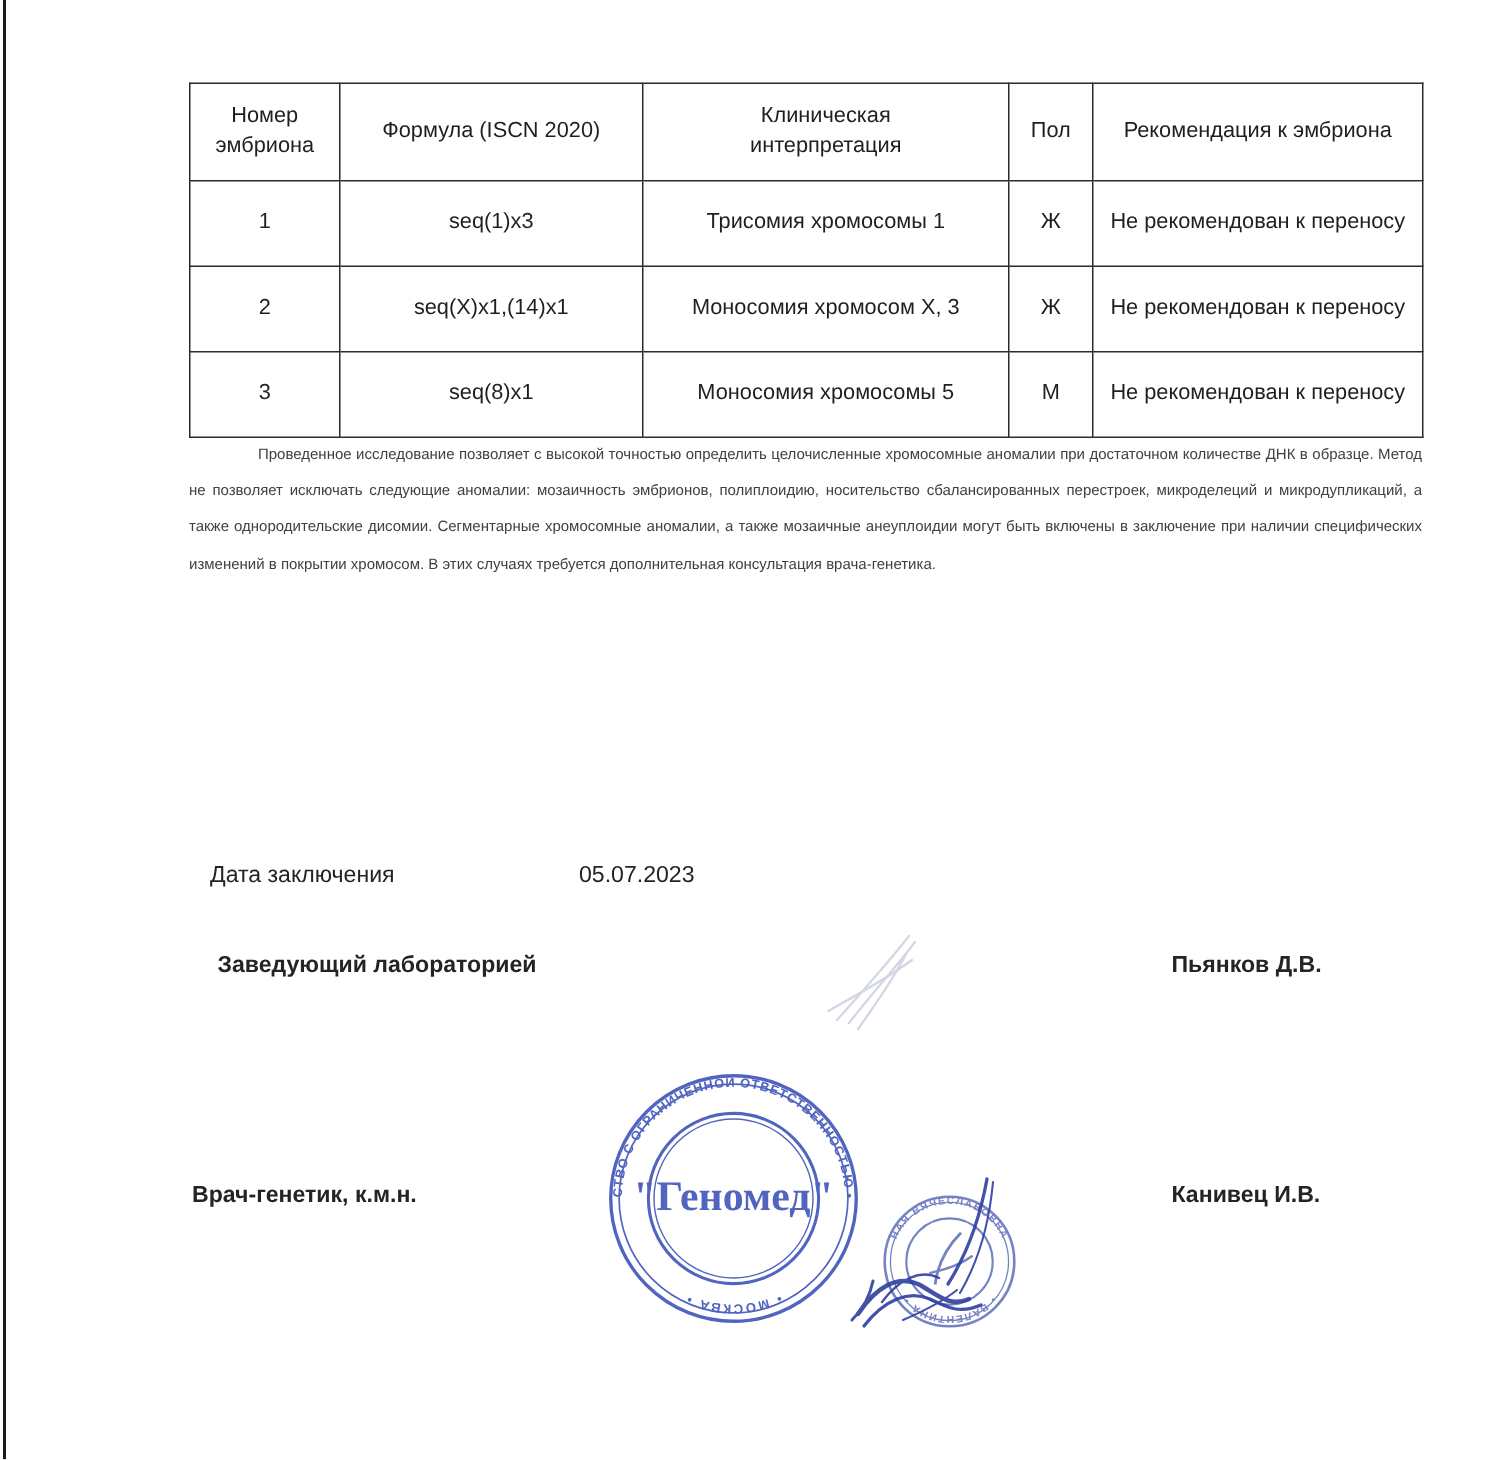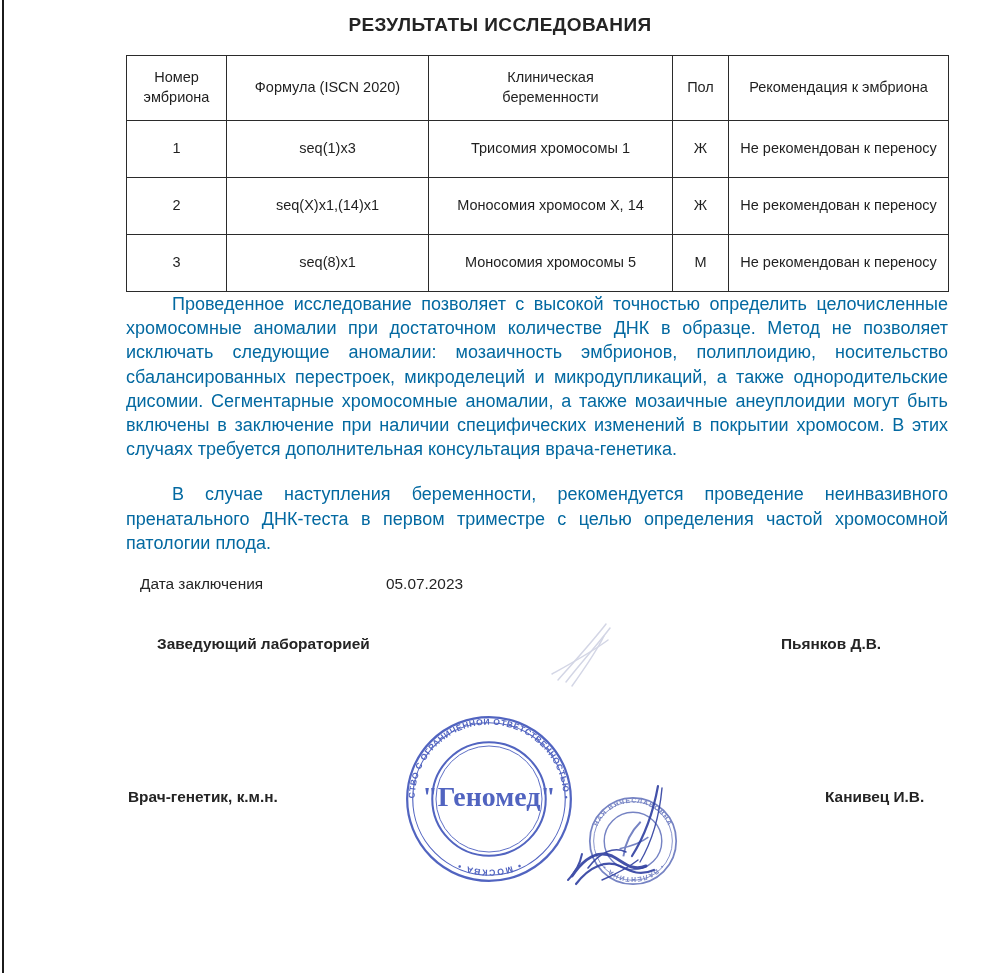--- a/index.html
+++ b/index.html
@@ -84,40 +84,40 @@
   .body-text {
     position: absolute;
     left: 126px;
     top: 292px;
     width: 822px;
   }
   .body-text p {
     margin: 0 0 21px 0;
     text-align: justify;
     text-indent: 46px;
-    font-size: 18px;
+    font-size: 10px;
     line-height: 24.2px;
-    color: #0369a1;
+    color: #404040;
     hyphens: none;
   }
   .body-text p:last-child { margin-bottom: 0; }
 
   
   .sig-block { position: absolute; left: 0; top: 0; width: 1000px; height: 973px; }
 
   .row-line { position: absolute; font-size: 15.4px; color: #242424; white-space: nowrap; }
 
   .date-label { left: 140px; top: 575px; }
   .date-value { left: 386px; top: 575px; }
 
-  .head-role   { left: 157px; top: 635px; font-weight: 700; }
+  .head-role   { left: 145px; top: 635px; font-weight: 700; }
   .head-name   { left: 781px; top: 635px; font-weight: 700; text-align: right; }
 
   .geneticist-role { left: 128px; top: 788px; font-weight: 700; }
-  .geneticist-name { left: 781px; top: 788px; font-weight: 700; margin-left: 44px; }
+  .geneticist-name { left: 781px; top: 788px; font-weight: 700; }
 
   
   .sig-mark-top {
     position: absolute;
     left: 548px;
     top: 618px;
     width: 90px;
     height: 72px;
     opacity: 0.62;
   }
@@ -150,75 +150,73 @@
     opacity: 0.9;
   }
 </style>
 </head>
 <body>
 
 <div class="page">
 
   <div class="scan-edge-left"></div>
 
-  <div class="doc-title">РЕЗУЛЬТАТЫ ИССЛЕДОВАНИЯ</div>
 
   <div class="results-table-wrap">
     <table class="results-table">
       <colgroup>
         <col class="c-num">
           <col class="c-form">
           <col class="c-clin">
           <col class="c-sex">
           <col class="c-rec">
       </colgroup>
       <thead>
         <tr>
           <th>
             <span>Номер</span><br>
             <span>эмбриона</span>
           </th>
           <th>Формула (ISCN 2020)</th>
           <th>
             <span>Клиническая</span><br>
-            <span>беременности</span>
+            <span>интерпретация</span>
           </th>
           <th>Пол</th>
           <th>Рекомендация к эмбриона</th>
         </tr>
       </thead>
       <tbody>
         <tr>
           <td>1</td>
           <td>seq(1)x3</td>
           <td>Трисомия хромосомы 1</td>
           <td>Ж</td>
           <td>Не рекомендован к переносу</td>
         </tr>
         <tr>
           <td>2</td>
           <td>seq(X)x1,(14)x1</td>
-          <td>Моносомия хромосом X, 14</td>
+          <td>Моносомия хромосом X, 3</td>
           <td>Ж</td>
           <td>Не рекомендован к переносу</td>
         </tr>
         <tr>
           <td>3</td>
           <td>seq(8)x1</td>
           <td>Моносомия хромосомы 5</td>
           <td>М</td>
           <td>Не рекомендован к переносу</td>
         </tr>
       </tbody>
     </table>
   </div>
 
   <div class="body-text">
     <p>Проведенное исследование позволяет с высокой точностью определить целочисленные хромосомные аномалии при достаточном количестве ДНК в образце. Метод не позволяет исключать следующие аномалии: мозаичность эмбрионов, полиплоидию, носительство сбалансированных перестроек, микроделеций и микродупликаций, а также однородительские дисомии. Сегментарные хромосомные аномалии, а также мозаичные анеуплоидии могут быть включены в заключение при наличии специфических изменений в покрытии хромосом. В этих случаях требуется дополнительная консультация врача-генетика.</p>
-    <p>В случае наступления беременности, рекомендуется проведение неинвазивного пренатального ДНК-теста в первом триместре с целью определения частой хромосомной патологии плода.</p>
   </div>
 
   <div class="sig-block">
 
     <div class="row-line date-label">Дата заключения</div>
     <div class="row-line date-value">05.07.2023</div>
 
     <div class="row-line head-role">Заведующий лабораторией</div>
     <div class="row-line head-name">Пьянков Д.В.</div>
 

